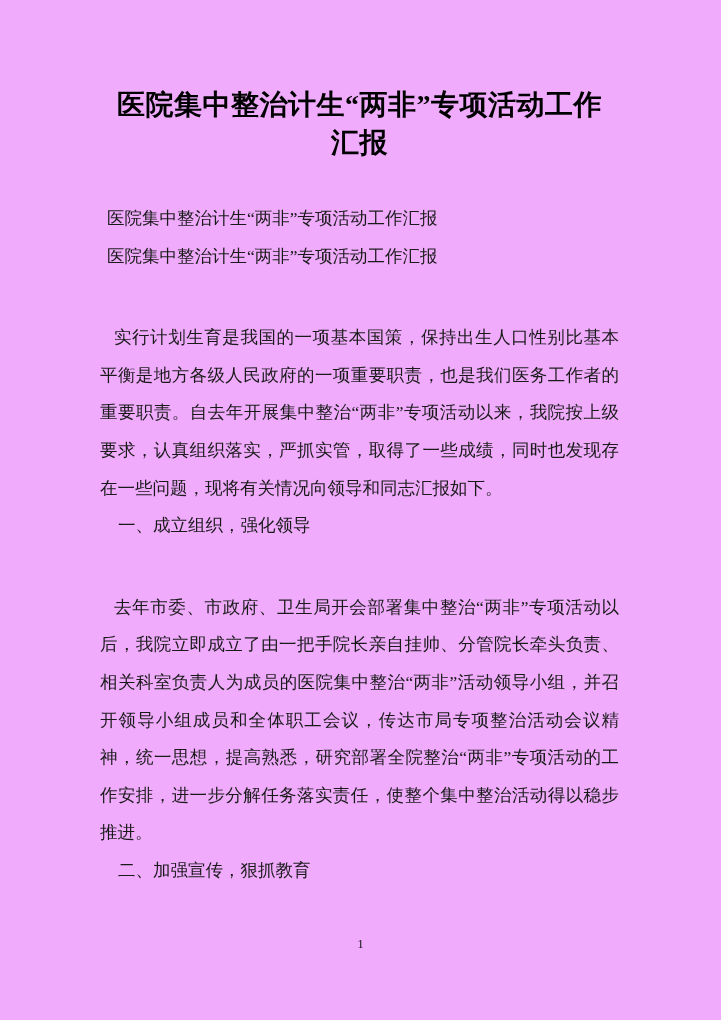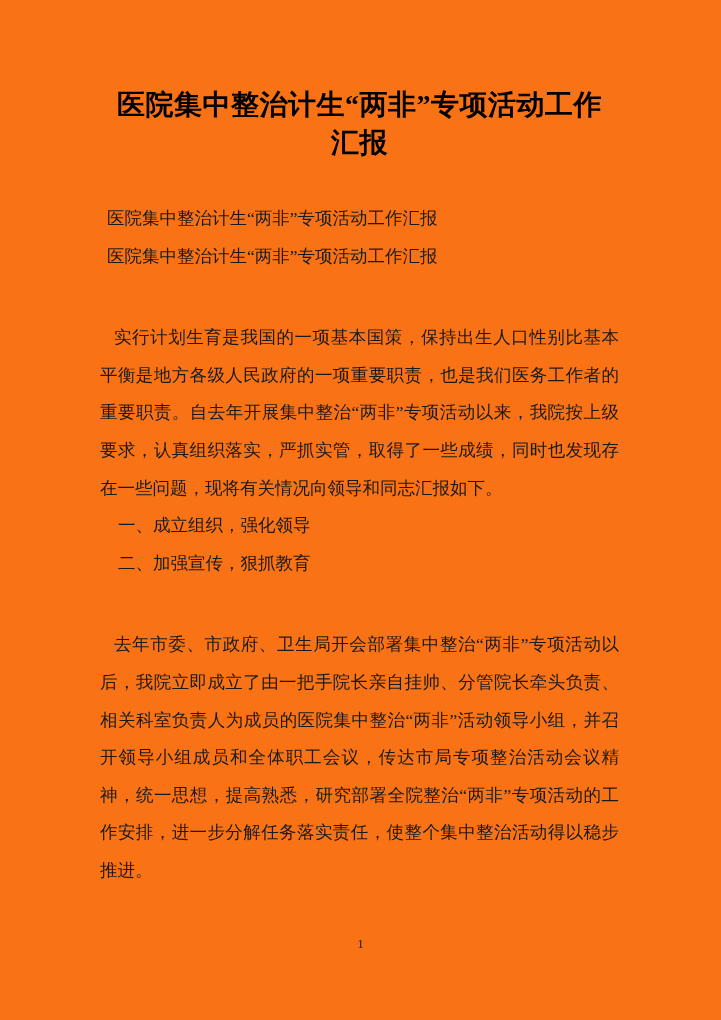--- a/index.html
+++ b/index.html
@@ -5,21 +5,21 @@
   html, body {
     margin: 0;
     padding: 0;
     background: #ffffff;
   }
   .page {
     position: relative;
     width: 721px;
     height: 1020px;
     margin: 0 auto;
-    background: #f97316;
+    background: #f0abfc;
     color: #1a1a1a;
     font-family: "Liberation Serif", "DejaVu Serif", serif;
     box-sizing: border-box;
     padding: 86px 102px 0 100px;
     overflow: hidden;
   }
   .doc-title {
     margin: 0 0 38px 0;
     padding: 0 6px;
     font-size: 28px;
@@ -68,20 +68,20 @@
   <h1 class="doc-title">医院集中整治计生“两非”专项活动工作汇报</h1>
 
   <p class="block subtitle">医院集中整治计生“两非”专项活动工作汇报</p>
 
   <p class="block subtitle">医院集中整治计生“两非”专项活动工作汇报</p>
 
   <p class="block para">实行计划生育是我国的一项基本国策，保持出生人口性别比基本平衡是地方各级人民政府的一项重要职责，也是我们医务工作者的重要职责。自去年开展集中整治“两非”专项活动以来，我院按上级要求，认真组织落实，严抓实管，取得了一些成绩，同时也发现存在一些问题，现将有关情况向领导和同志汇报如下。</p>
 
   <p class="block heading">一、成立组织，强化领导</p>
 
+  <p class="block para">去年市委、市政府、卫生局开会部署集中整治“两非”专项活动以后，我院立即成立了由一把手院长亲自挂帅、分管院长牵头负责、相关科室负责人为成员的医院集中整治“两非”活动领导小组，并召开领导小组成员和全体职工会议，传达市局专项整治活动会议精神，统一思想，提高熟悉，研究部署全院整治“两非”专项活动的工作安排，进一步分解任务落实责任，使整个集中整治活动得以稳步推进。</p>
+
   <p class="block heading">二、加强宣传，狠抓教育</p>
-
-  <p class="block para">去年市委、市政府、卫生局开会部署集中整治“两非”专项活动以后，我院立即成立了由一把手院长亲自挂帅、分管院长牵头负责、相关科室负责人为成员的医院集中整治“两非”活动领导小组，并召开领导小组成员和全体职工会议，传达市局专项整治活动会议精神，统一思想，提高熟悉，研究部署全院整治“两非”专项活动的工作安排，进一步分解任务落实责任，使整个集中整治活动得以稳步推进。</p>
 
 
   <div class="page-number">1</div>
 
 </div>
 
 </body></html>

